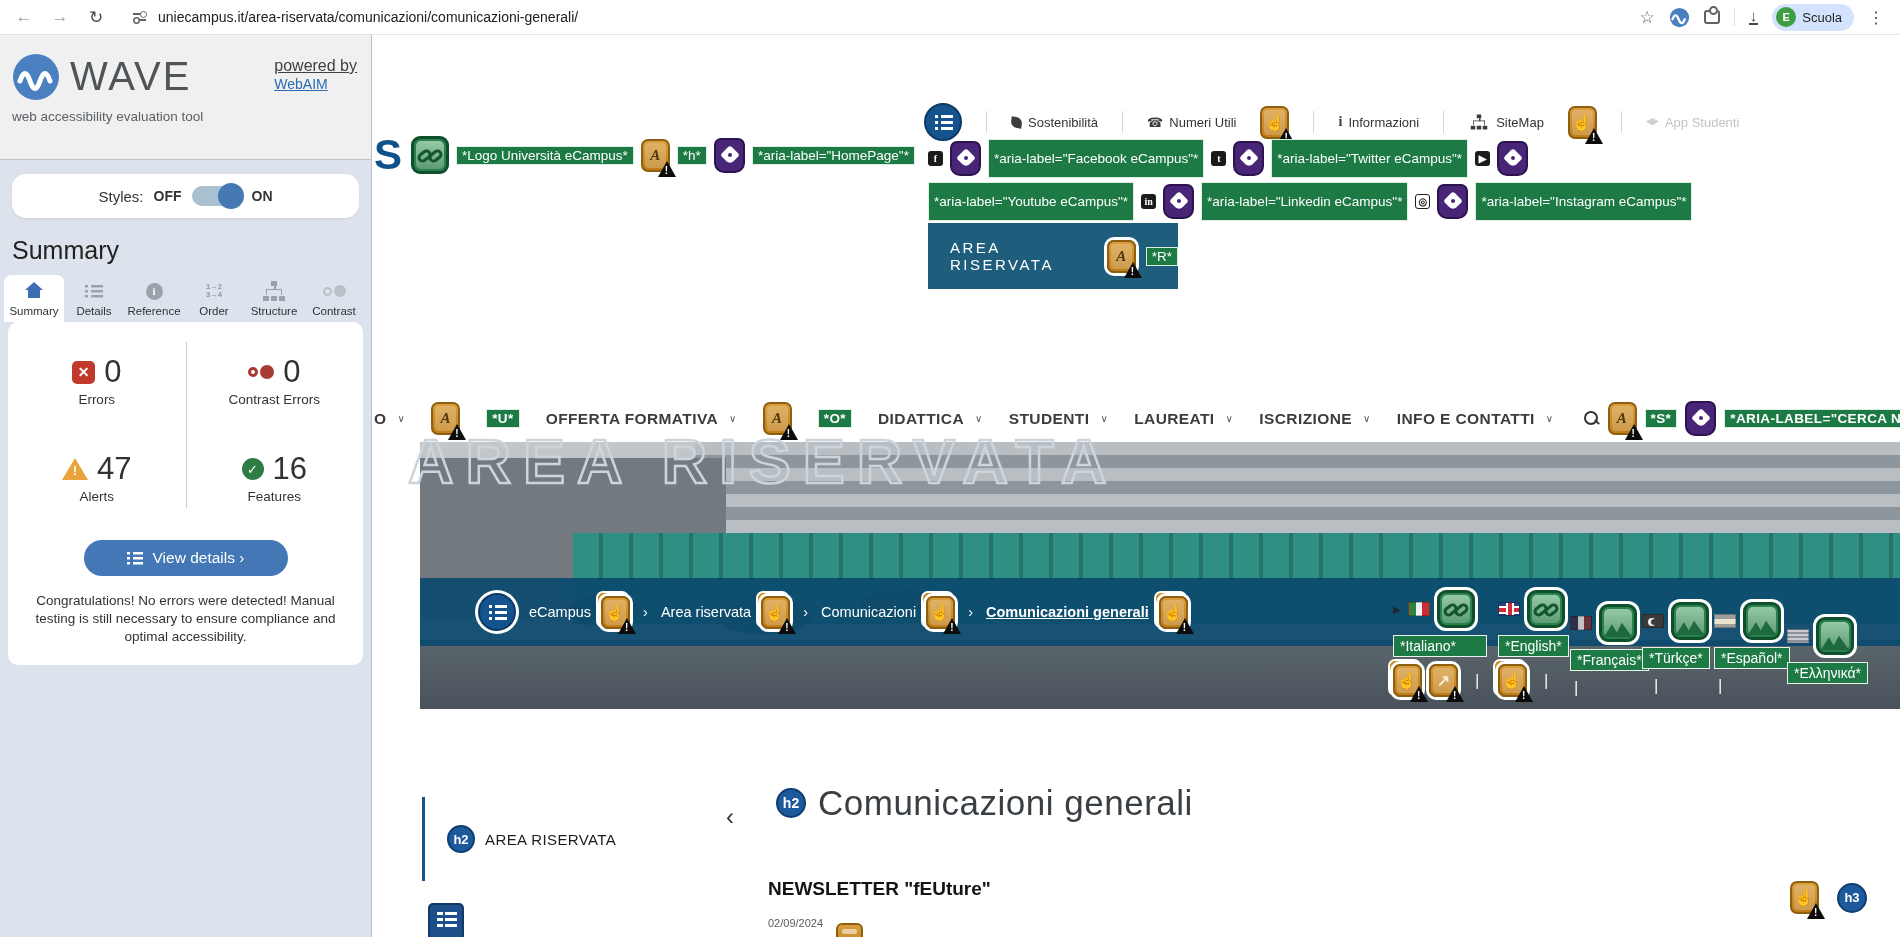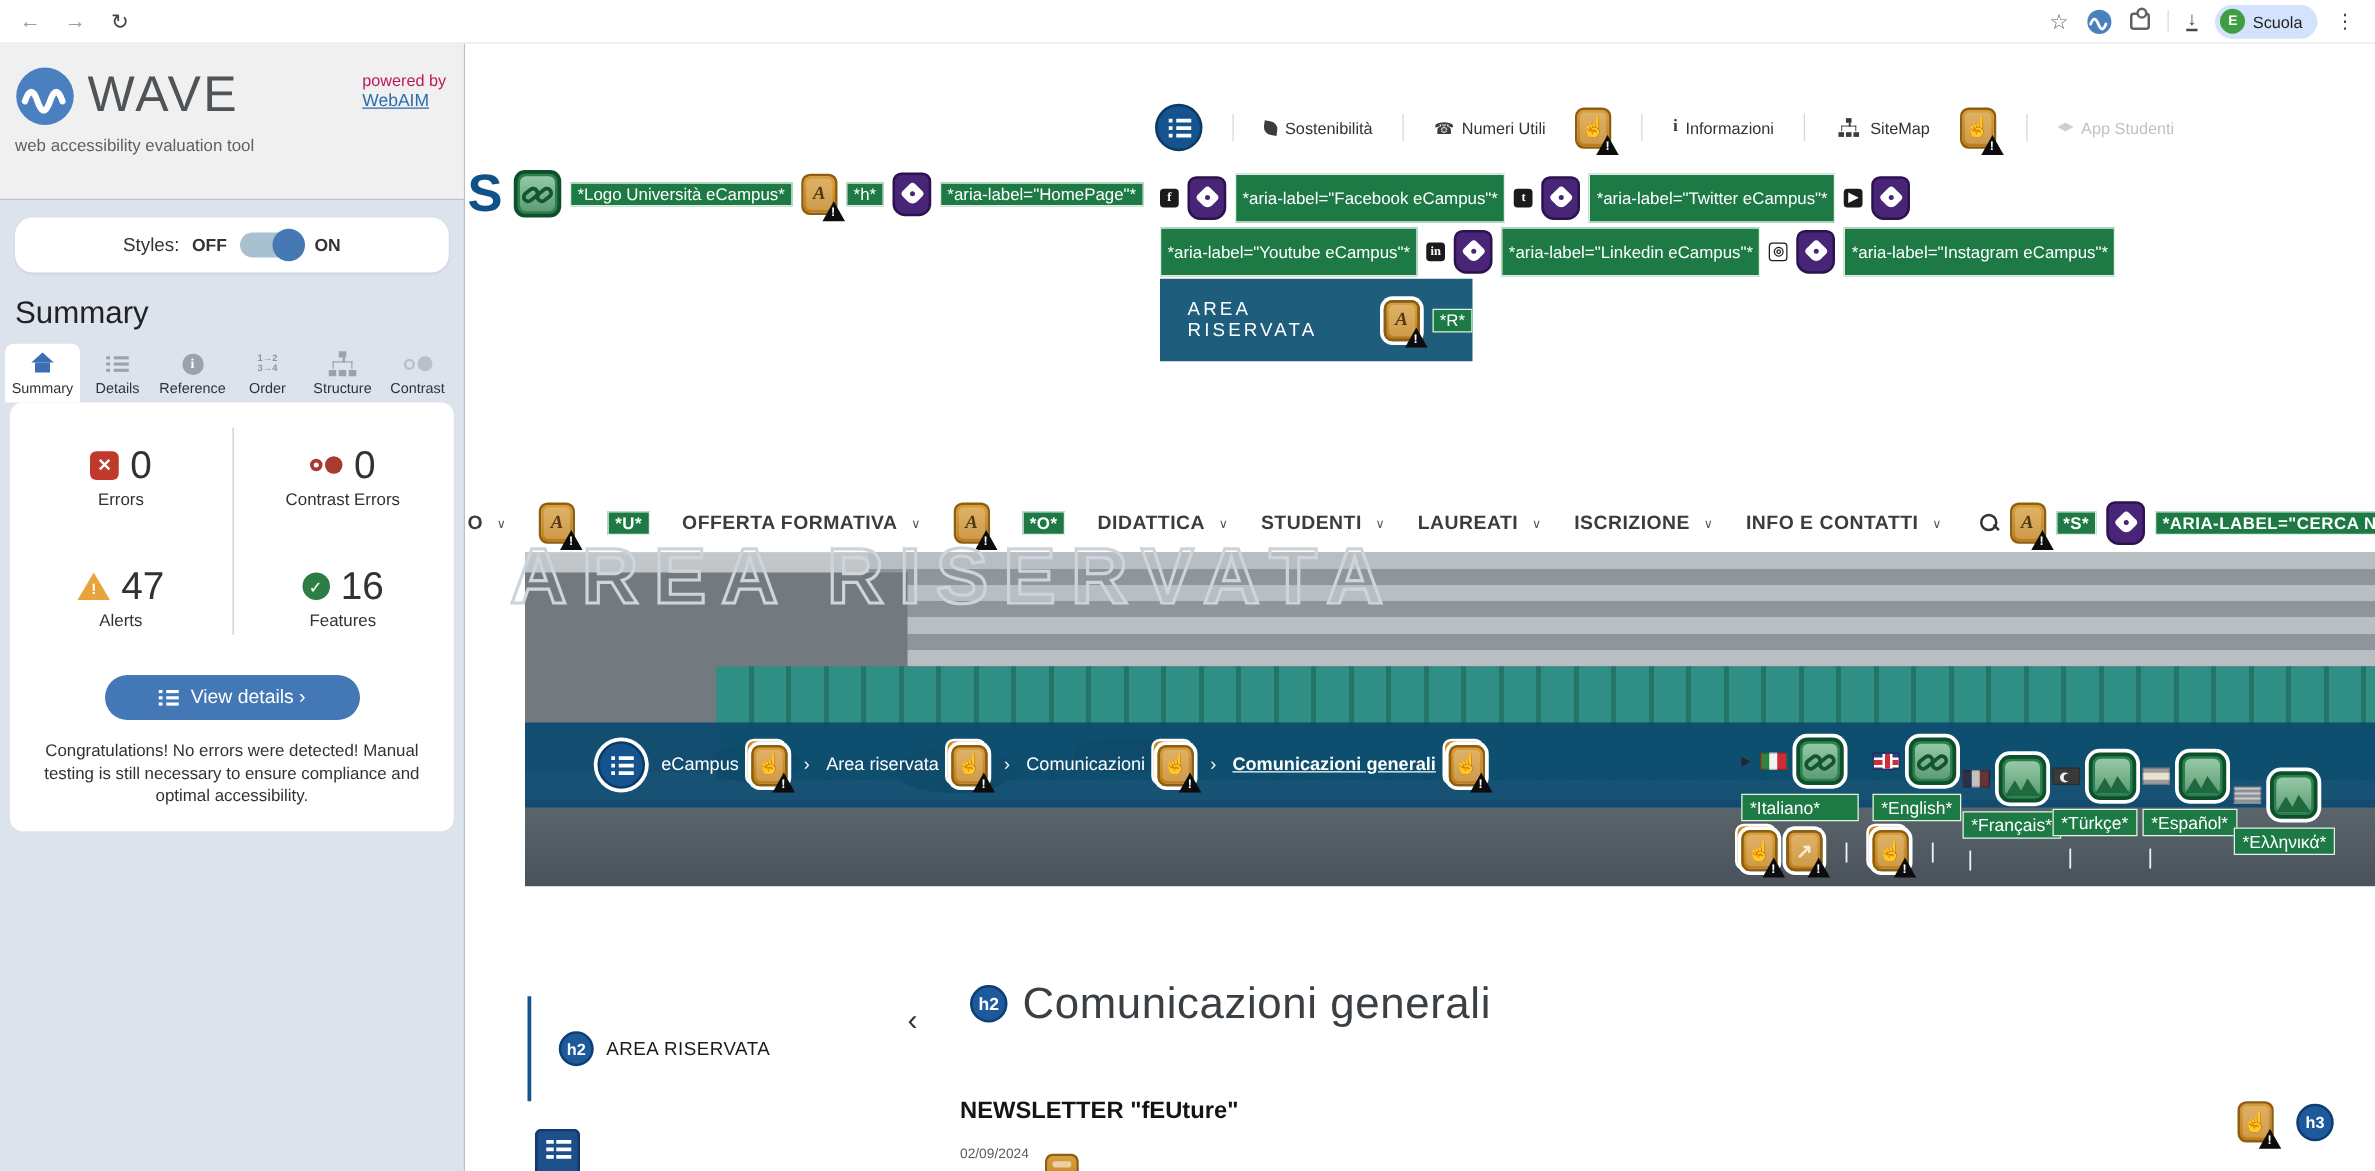--- a/index.html
+++ b/index.html
@@ -27,21 +27,21 @@
   .profile-name { font-size:13px; color:#1f1f1f; }
   .kebab { font-size:16px; color:#444746; letter-spacing:0; }
 
   
   .wave-panel { position:absolute; left:0; top:35px; width:372px; height:902px; background:#dde3ec; z-index:40; border-right:1px solid #b9bfc9; }
   .wave-head { background:#f0f0f0; border-bottom:1px solid #c3c3c3; padding:18px 12px 8px; position:relative; height:125px; }
   .wave-logo-row { display:flex; align-items:flex-start; }
   .wave-logo { width:48px; height:48px; }
   .wave-title { font-size:40px; color:#4f5458; letter-spacing:2px; margin-left:10px; line-height:46px; font-weight:400; }
   .powered { position:absolute; right:14px; top:22px; text-align:left; }
-  .powered-by { font-size:13px; color:#be185d; }
+  .powered-by { font-size:16px; color:#404040;text-decoration:underline; }
   .webaim { font-size:14px; color:#2b6cb0; text-decoration:underline; }
   .wave-tagline { font-size:13.5px; color:#5c6166; margin-top:8px; }
   .styles-card { background:#fff; border-radius:14px; margin:14px 12px 0; height:44px; display:flex; align-items:center; justify-content:center; gap:10px; box-shadow:0 1px 2px rgba(0,0,0,.08); }
   .styles-label { font-size:15px; color:#333; }
   .onoff { font-size:14px; color:#333; font-weight:700; }
   .toggle { width:50px; height:20px; border-radius:10px; background:#a9c0d0; position:relative; }
   .toggle-knob { position:absolute; right:-2px; top:-3px; width:26px; height:26px; border-radius:50%; background:#4678b3; }
   .summary-h { font-size:25px; color:#222; margin:18px 0 10px 12px; font-weight:400; }
   .tabbar { display:flex; padding:0 4px; }
   .tab { width:60px; padding:6px 0 5px; display:flex; flex-direction:column; align-items:center; gap:4px; }
@@ -113,21 +113,21 @@
   .gicon.ringed { box-shadow:0 0 0 3px #fff; }
   .blist { position:relative; width:38px; height:38px; border-radius:50%; background:#14538e; border:2px solid #0d3a64; flex:none; }
   .blist.ringed { box-shadow:0 0 0 3px #fff; }
   .blist::before { content:""; position:absolute; left:9px; top:10px; width:18px; height:15px; background:
     linear-gradient(#fff,#fff) 0 0/3px 3px no-repeat, linear-gradient(#fff,#fff) 6px 0/12px 3px no-repeat,
     linear-gradient(#fff,#fff) 0 6px/3px 3px no-repeat, linear-gradient(#fff,#fff) 6px 6px/12px 3px no-repeat,
     linear-gradient(#fff,#fff) 0 12px/3px 3px no-repeat, linear-gradient(#fff,#fff) 6px 12px/12px 3px no-repeat; }
   .hbadge { display:inline-flex; align-items:center; justify-content:center; width:28px; height:28px; border-radius:50%; background:#1c5a9c; border:2px solid #0e3e73; color:#fff; font-size:13px; font-weight:700; flex:none; }
 
   
-  .util-nav { position:absolute; left:552px; top:48px; display:flex; align-items:center; gap:24px; font-size:13px; color:#333; }
+  .util-nav { position:absolute; left:552px; top:68px; display:flex; align-items:center; gap:24px; font-size:13px; color:#333; }
   .util-item { display:flex; align-items:center; gap:6px; }
   .usep { width:1px; height:22px; background:#d7d7d7; }
   .leaf { width:11px; height:11px; background:#3c3c3c; border-radius:0 60% 0 60%; transform:rotate(8deg); }
   .phone { font-size:13px; color:#3c3c3c; }
   .iinfo { font-family:"Liberation Serif",serif; font-weight:700; font-size:14px; color:#3c3c3c; }
   .minitree { color:#3c3c3c; transform:scale(.75); }
   .faded { opacity:.3; }
   .gradcap { width:13px; height:8px; background:#666; clip-path:polygon(50% 0,100% 45%,50% 90%,0 45%); }
 
   
@@ -208,20 +208,24 @@
 </style>
 </head>
 <body>
 
 <div class="root">
 
   <div class="browser-bar">
     <div class="nav-ic">←</div>
     <div class="nav-ic">→</div>
     <div class="nav-ic dark">↻</div>
+    <div class="urlbox">
+      <span class="tune-ic"></span>
+      <span class="url-text">uniecampus.it/area-riservata/comunicazioni/comunicazioni-generali/</span>
+    </div>
     <div class="bar-right">
       <span class="star">☆</span>
       <svg class="wave-ext" viewBox="0 0 24 24">
           <circle cx="12" cy="12" r="11" fill="#4b80c0"></circle>
           <path d="M4 14 q3.5 -9 7 0 q3.5 9 7 0" stroke="#fff" stroke-width="2.6" fill="none" stroke-linecap="round"></path>
         </svg>
       <span class="puzzle"></span>
       <span class="vdiv"></span>
       <span class="dl-ic">↓</span>
       <div class="profile-chip">

